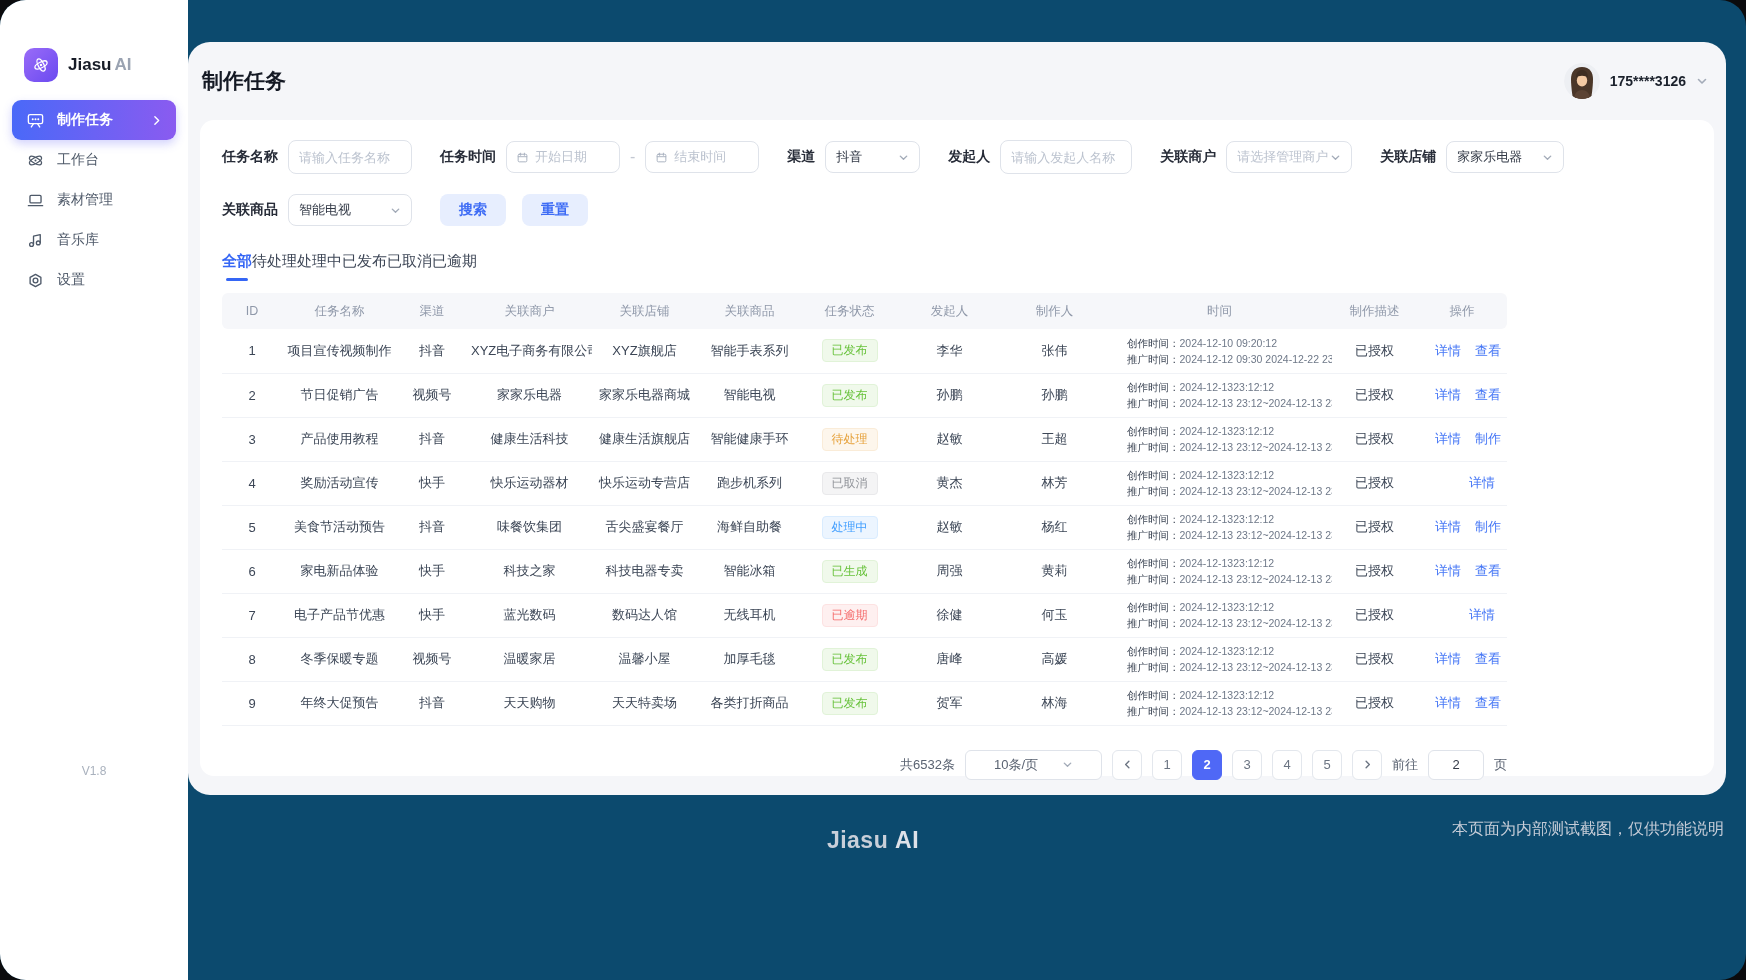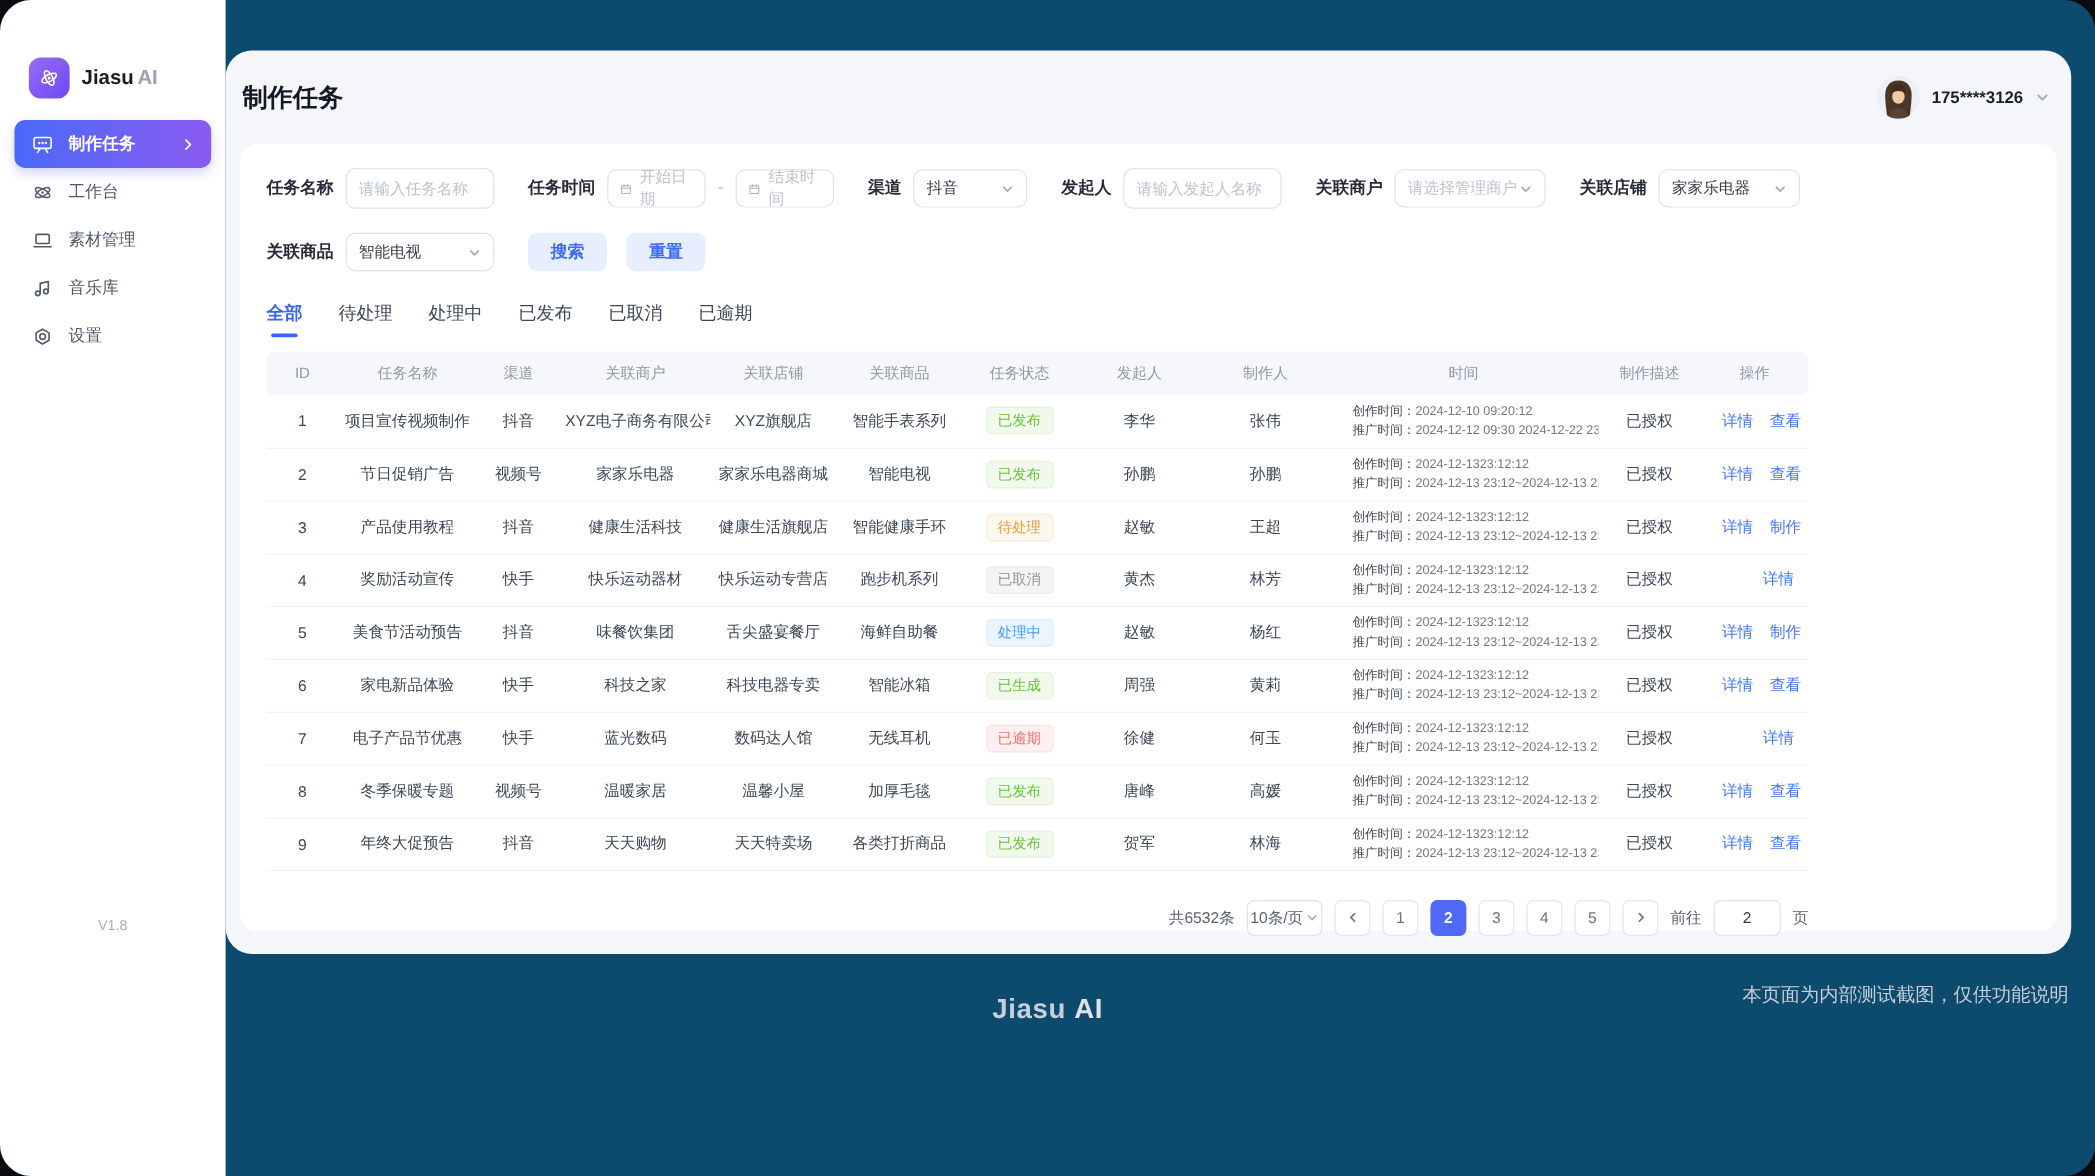--- a/index.html
+++ b/index.html
@@ -32,28 +32,28 @@
   .card { margin:0 12px; height:656px; background:#fff; border-radius:14px; padding:20px 22px; position:relative; }
   .filter-row { display:flex; align-items:center; gap:28px; }
   .filter-row.second { margin-top:20px; }
   .fgroup { display:flex; align-items:center; gap:10px; }
   .flabel { font-size:14px; color:#272C38; font-weight:600; white-space:nowrap; }
   .ctrl { height:32px; border:1px solid #DFE3EA; border-radius:8px; background:#fff; display:flex; align-items:center; font-size:13px; color:#333A47; }
   .ctrl input { border:none; outline:none; width:100%; font:inherit; color:#333A47; background:transparent; }
   .ctrl input::placeholder { color:#BCC3CF; }
   .inp { padding:16px 10px; }
   .w124 { width:124px; } .w132 { width:132px; } .w95 { width:95px; } .w126 { width:126px; } .w118 { width:118px; }
-  .date { width:82px; padding:0 9px; gap:6px; color:#BCC3CF; }
+  .date { width:114px; padding:0 9px; gap:6px; color:#BCC3CF; }
   .dash { color:#C3C8D2; }
   .sel { justify-content:space-between; padding:0 10px; cursor:pointer; }
   .sel .ph { color:#BCC3CF; }
   .btn { height:32px; padding:0 19px; border-radius:8px; background:#E7EEFE; color:#3D6BF5; font-size:14px; font-weight:600; border:none; cursor:pointer; font-family:inherit; }
   .btn + .btn { margin-left:-12px; }
 
-  .tabs { display:flex; gap:30px; margin-top:26px; }
+  .tabs { display:flex; margin-top:26px; }
   .tab { font-size:15px; color:#3E4757; padding-bottom:10px; position:relative; cursor:pointer; }
   .tab.active { color:#3566F5; font-weight:600; }
   .tab.active::after { content:""; position:absolute; left:50%; transform:translateX(-50%); bottom:0; width:22px; height:3px; border-radius:2px; background:#3566F5; }
 
   
   .tbl-wrap { width:1285px; margin-top:12px; }
   table { width:100%; border-collapse:collapse; table-layout:fixed; }
   thead th { height:36px; background:#F6F7FA; color:#8F98A9; font-size:12.5px; font-weight:normal; }
   thead th:first-child { border-radius:6px 0 0 6px; }
   thead th:last-child { border-radius:0 6px 6px 0; }
@@ -66,21 +66,21 @@
   .badge.success    { color:#67C23A; background:#F0F9EB; border:1px solid #E1F3D8; }
   .badge.warning    { color:#E6A23C; background:#FDF6EC; border:1px solid #FAECD8; }
   .badge.info       { color:#909399; background:#F4F4F5; border:1px solid #E9E9EB; }
   .badge.processing { color:#409EFF; background:#ECF5FF; border:1px solid #D9ECFF; }
   .badge.danger     { color:#F56C6C; background:#FEF0F0; border:1px solid #FDE2E2; }
   td.acts { text-align:right; padding-right:12px; }
   .act { color:#4677F6; margin-left:14px; cursor:pointer; text-decoration:none; }
 
   
   .pager { width:1285px; display:flex; align-items:center; justify-content:flex-end; gap:10px; margin-top:24px; font-size:13px; color:#5A6372; }
-  .psel { height:30px; border:1px solid #DFE3EA; border-radius:6px; padding:0 2px; display:flex; align-items:center; gap:2px; cursor:pointer; background:#fff; }
+  .psel { height:30px; border:1px solid #DFE3EA; border-radius:6px; padding:0 28px; display:flex; align-items:center; gap:24px; cursor:pointer; background:#fff; }
   .pbtn { width:30px; height:30px; border:1px solid #E3E7ED; border-radius:6px; display:flex; align-items:center; justify-content:center; color:#6B7482; background:#fff; cursor:pointer; font-size:13px; }
   .pbtn.active { background:#4F68F6; border-color:#4F68F6; color:#fff; font-weight:600; }
   .goto-input { width:56px; height:30px; border:1px solid #DFE3EA; border-radius:6px; text-align:center; font:inherit; color:#333A47; outline:none; }
 
   
   .watermark { position:absolute; bottom:126px; left:0; width:100%; text-align:center; font-size:23px; font-weight:bold; color:#C9CFD9; letter-spacing:.5px; }
   .watermark .ai { color:#DEE2E9; font-weight:600; }
   .foot-note { position:absolute; bottom:140px; right:22px; font-size:16px; color:#C7CDD8; }
 </style>
 </head>

